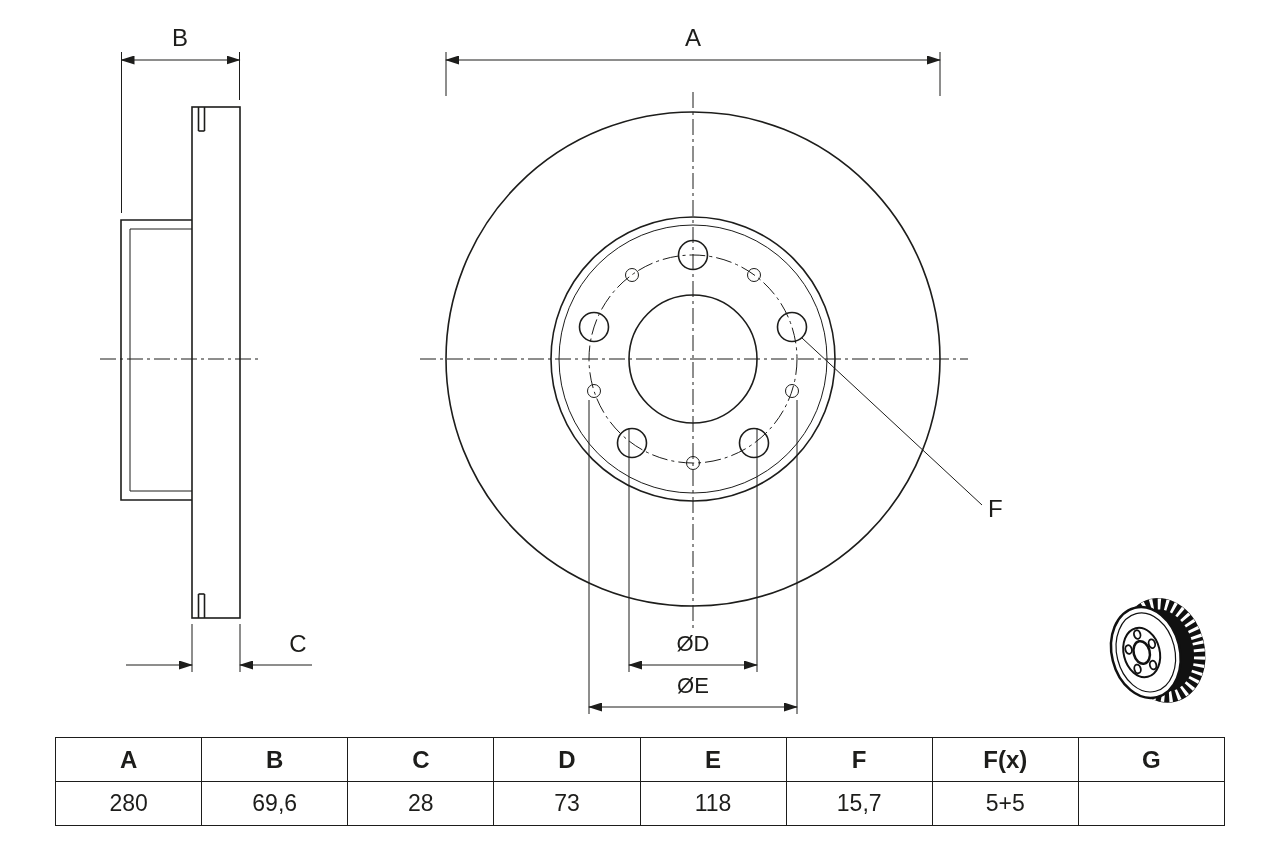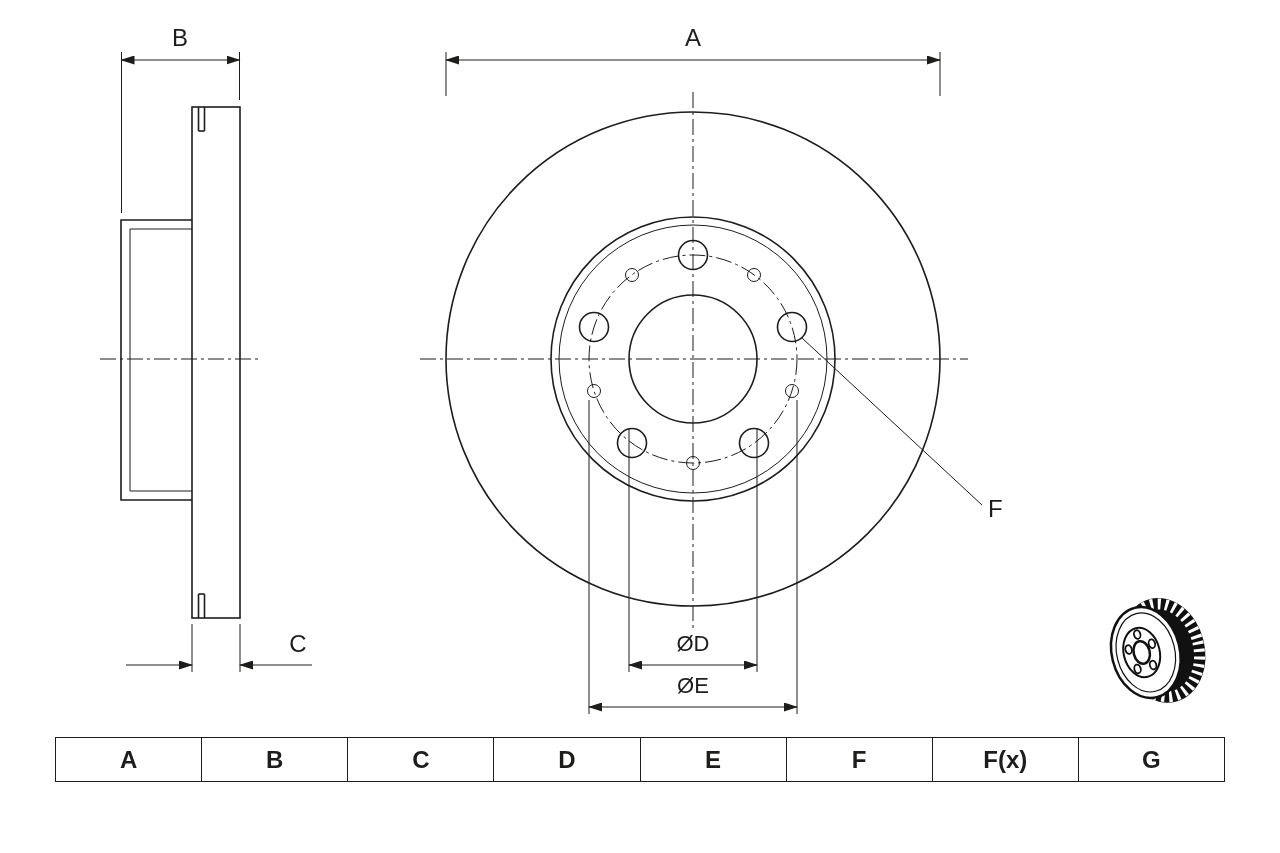--- a/index.html
+++ b/index.html
@@ -172,16 +172,26 @@
         <tr>
       <th>A</th>
       <th>B</th>
       <th>C</th>
       <th>D</th>
       <th>E</th>
       <th>F</th>
       <th>F(x)</th>
       <th>G</th>
     </tr>
+    <tr>
+      <td>280</td>
+      <td>69,6</td>
+      <td>28</td>
+      <td>73</td>
+      <td>118</td>
+      <td>15,7</td>
+      <td>5+5</td>
+      <td></td>
+    </tr>
   </tbody>
     </table>
 
 </div>
 
 </body></html>

